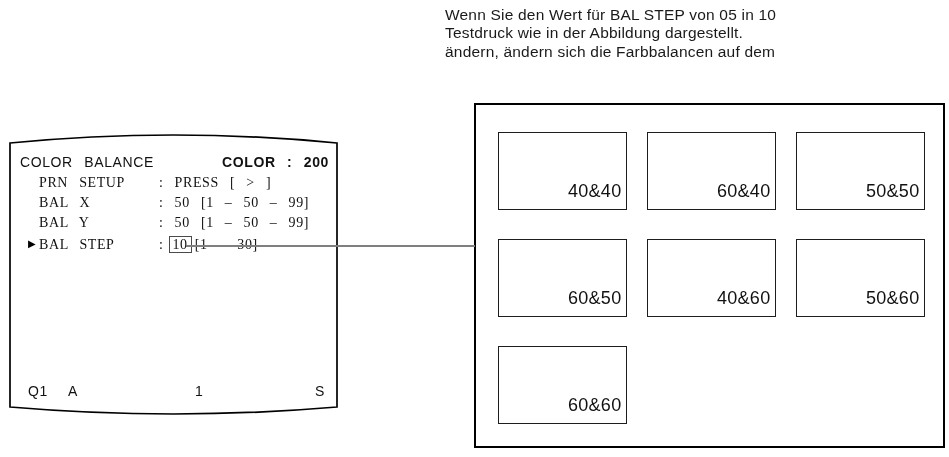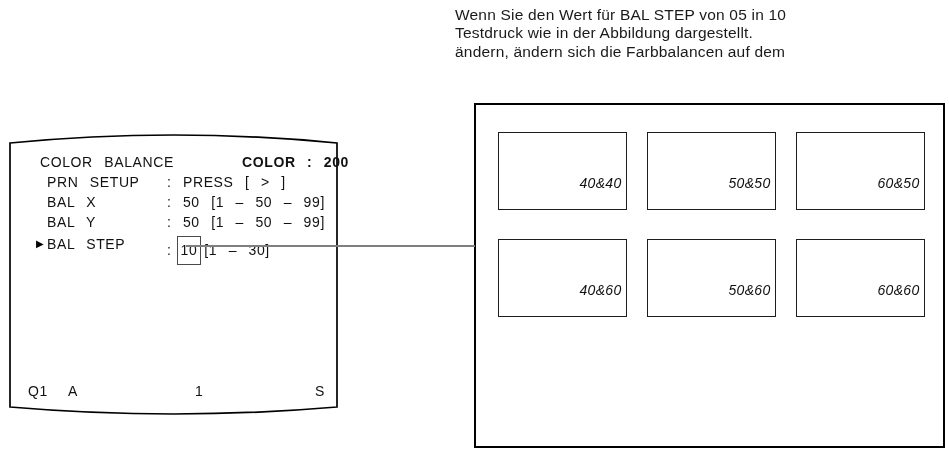--- a/index.html
+++ b/index.html
@@ -2,53 +2,53 @@
 <html><head>
 <meta charset="utf-8">
 <style>
   html,body{margin:0;padding:0;background:#fff;}
   #canvas{
     position:relative;width:949px;height:457px;background:#ffffff;overflow:hidden;
     font-family:"Liberation Sans",sans-serif;color:#111;
   }
   
   .caption{
-    position:absolute;left:455px;top:6px;width:480px;
+    position:absolute;left:445px;top:6px;width:480px;
     font-size:15.5px;line-height:18.4px;letter-spacing:0.2px;color:#1a1a1a;
   }
   
   .menu-wrap{position:absolute;left:9px;top:128px;width:329px;height:290px;}
   .menu-wrap svg{position:absolute;left:0;top:0;z-index:1;}
   .menu-text{position:absolute;left:0;top:0;width:100%;height:100%;z-index:3;
     font-size:14px;line-height:17px;word-spacing:7px;letter-spacing:0.6px;white-space:nowrap;}
-  .menu-title{position:absolute;top:26px;left:0;width:100%;height:17px;margin-left:20px;}
+  .menu-title{position:absolute;top:26px;left:0;width:100%;height:17px;}
   .menu-title .t-left{position:absolute;left:11px;}
   .menu-title .t-right{position:absolute;right:9px;font-weight:bold;}
-  .menu-row{position:absolute;left:12px;width:100%;height:17px;}
+  .menu-row{position:absolute;left:4px;width:100%;height:17px;font-family:Liberation Serif, serif;}
   .m-label{position:absolute;left:26px;}
   .m-value{position:absolute;left:146px;}
   .cursor{position:absolute;left:15px;top:3px;font-size:10px;line-height:10px;letter-spacing:0;color:#000;}
   .bal-step{display:flex;align-items:center;}
-  .boxed{display:inline-block;border:1.5px solid #4a4a4a;padding:6px 3px;margin:0 3px 0 5px;
+  .boxed{display:inline-block;border:1.5px solid #4a4a4a;padding:0 3px;margin:0 3px 0 5px;
     line-height:15px;height:15px;text-align:right;}
   .status{position:absolute;top:255px;left:0;width:100%;height:17px;letter-spacing:0.6px;}
   .status span{position:absolute;}
   .st-q1{left:19px;} .st-a{left:59px;} .st-1{left:186px;} .st-s{left:306px;}
   
   .connector{position:absolute;left:186px;top:245px;width:289px;height:2.3px;
     background:#7f7f7f;z-index:5;}
   
   .figure{
     position:absolute;left:474px;top:103px;width:471px;height:345px;
     border:2.5px solid #000;box-sizing:border-box;
     display:grid;grid-template-columns:129px 129px 129px;grid-template-rows:78px 78px 78px;
     column-gap:20px;row-gap:29px;padding:26.5px 0 0 21.5px;
   }
   .patch{border:1.5px solid #1d1d1d;box-sizing:border-box;position:relative;background:#fff;}
-  .patch-label{position:absolute;right:4px;bottom:16px;font-size:14px;line-height:19px;letter-spacing:0.3px;font-style:italic;}
+  .patch-label{position:absolute;right:4px;bottom:8px;font-size:18px;line-height:19px;letter-spacing:0.3px;}
 </style>
 </head>
 <body>
 
 <div id="canvas">
 
   <div class="caption">
     <div>Wenn Sie den Wert für BAL STEP von 05 in 10</div>
     <div>Testdruck wie in der Abbildung dargestellt.</div>
     <div>ändern, ändern sich die Farbbalancen auf dem</div>
@@ -101,20 +101,23 @@
     </div>
   </div>
 
   <div class="connector"></div>
 
   <div class="figure">
     <div class="patch">
       <span class="patch-label">40&amp;40</span>
     </div>
     <div class="patch">
+      <span class="patch-label">60&amp;40</span>
+    </div>
+    <div class="patch">
       <span class="patch-label">50&amp;50</span>
     </div>
     <div class="patch">
       <span class="patch-label">60&amp;50</span>
     </div>
     <div class="patch">
       <span class="patch-label">40&amp;60</span>
     </div>
     <div class="patch">
       <span class="patch-label">50&amp;60</span>

